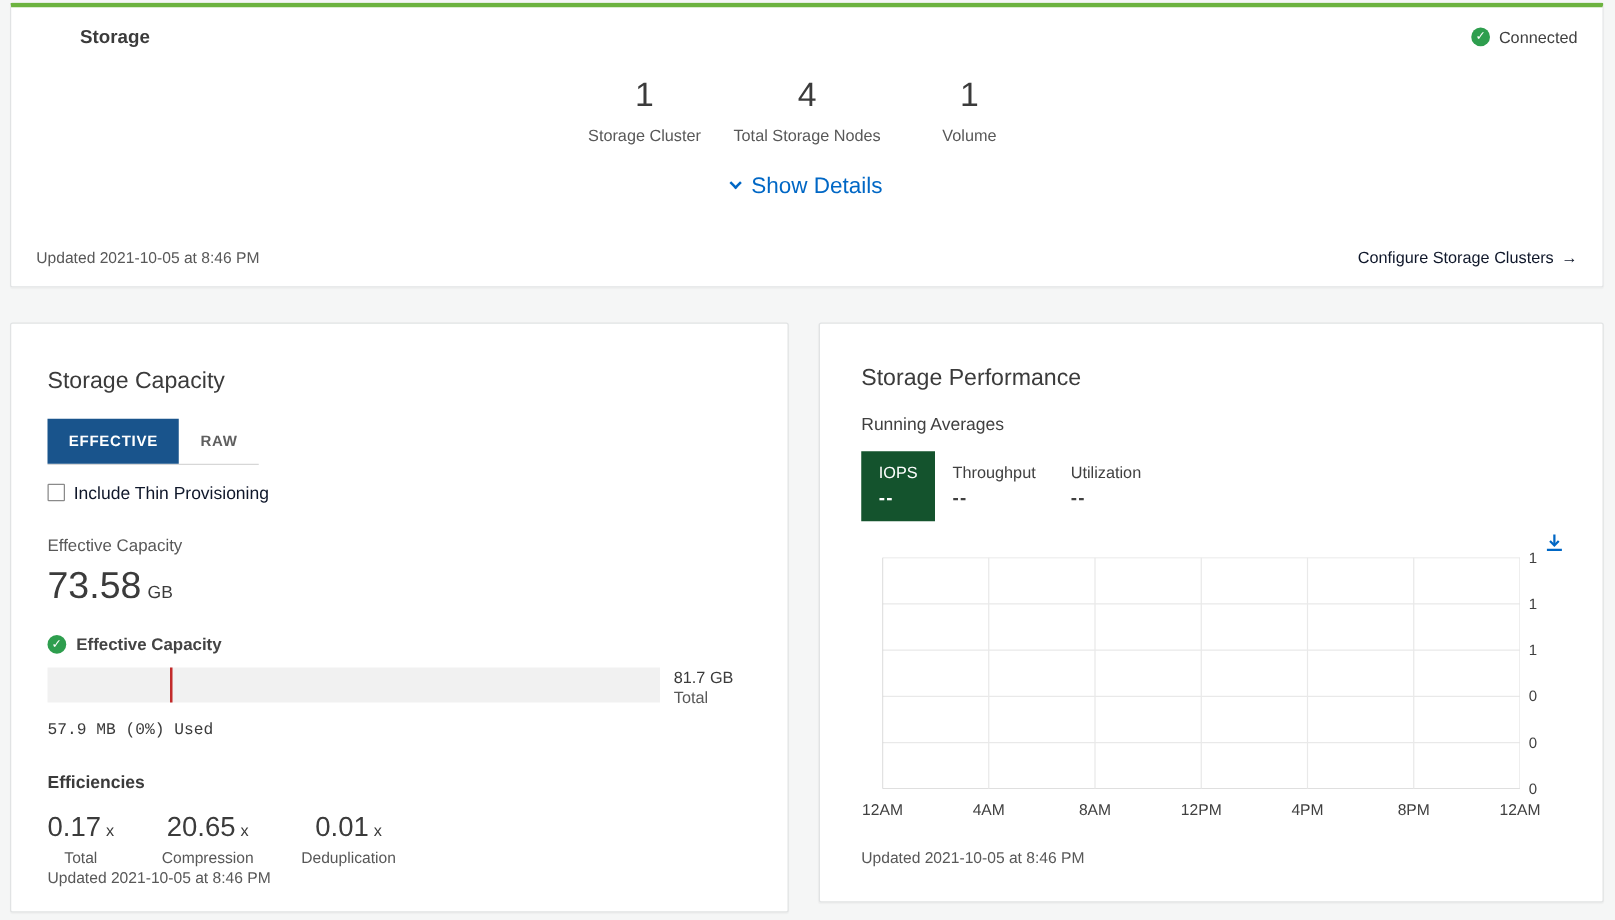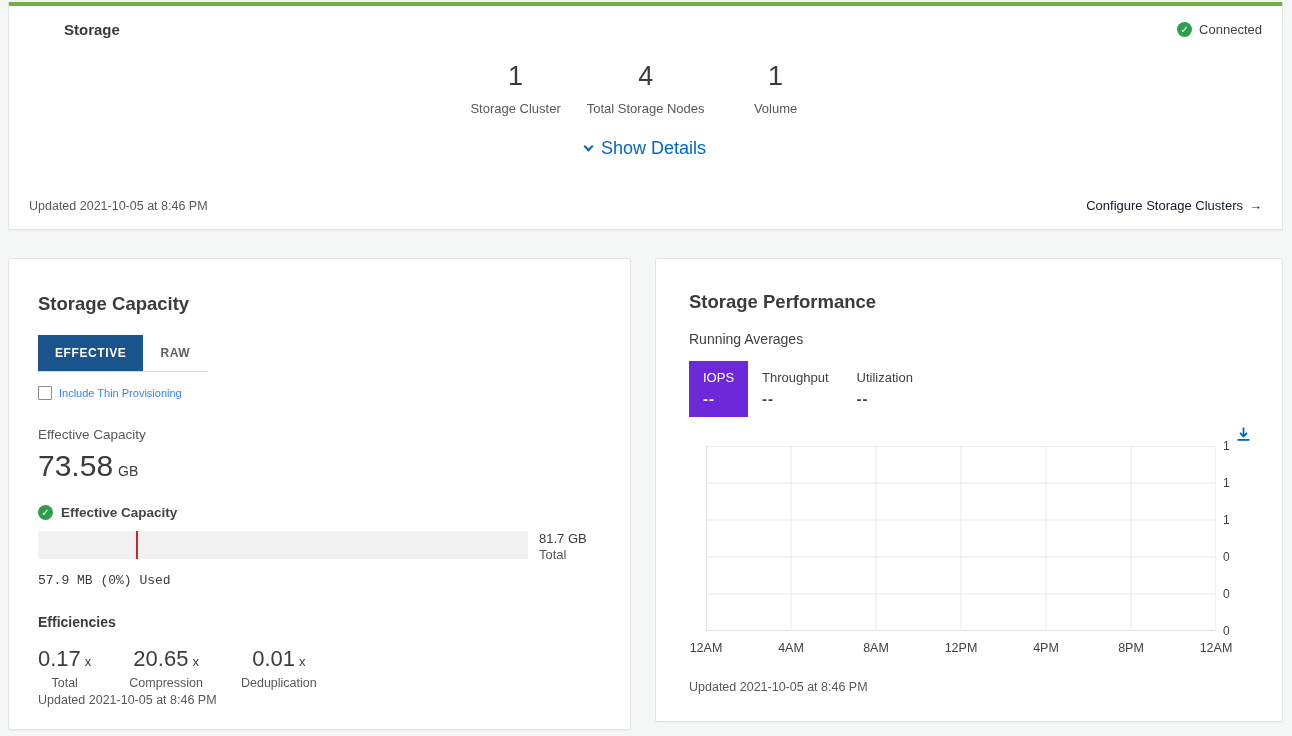--- a/index.html
+++ b/index.html
@@ -67,35 +67,35 @@
 
   
   .lower-row { display: flex; gap: 24px; margin-top: 28px; align-items: flex-start; }
 
   
   .capacity-panel {
     width: 623px; height: 472px; flex: none;
     display: flex; flex-direction: column;
     padding: 34px 28px 26px 29px;
   }
-  .panel-title-lg { font-size: 18.5px; font-weight: 700; color: #3b3b3b; }
+  .panel-title-lg { font-size: 18.5px; font-weight: 400; color: #3b3b3b; }
   .cap-tabs { display: inline-flex; margin-top: 20px; border-bottom: 1px solid #d7d7d7; align-self: flex-start; }
   .cap-tab {
     height: 36px; padding: 0 17px;
     display: flex; align-items: center;
     font-size: 12px; font-weight: 700; letter-spacing: 0.6px;
     color: #5f5f5f; cursor: pointer; background: transparent;
   }
   .cap-tab.active { background: #19548c; color: #fff; }
   .checkbox-row { display: flex; align-items: center; gap: 7px; margin-top: 14px; }
   .checkbox {
     width: 14px; height: 14px; border: 1px solid #8a8a8a;
     background: #fff; border-radius: 1px; cursor: pointer; flex: none;
   }
-  .checkbox-label { font-size: 11px; color: #3b82f6; }
+  .checkbox-label { font-size: 14px; color: #0f172a; }
   .section-label { margin-top: 27px; font-size: 13.5px; color: #585858; }
   .big-value-row { margin-top: 4px; display: flex; align-items: baseline; gap: 5px; }
   .big-value { font-size: 30px; color: #3b3b3b; }
   .big-unit { font-size: 14px; color: #3b3b3b; margin-top: 17px; }
   .bar-title-row { display: flex; align-items: center; gap: 8px; margin-top: 22px; }
   .bar-title { font-size: 13.5px; font-weight: 600; color: #444; }
   .bar-row { display: flex; margin-top: 11px; }
   .capacity-bar {
     width: 490px; height: 28px; background: #f1f1f1;
     position: relative; flex: none;
@@ -124,21 +124,21 @@
     padding: 32px 28px 26px 33px;
   }
   .perf-subtitle { margin-top: 18px; font-size: 14px; color: #404040; }
   .perf-tabs { display: flex; margin-top: 14px; align-self: flex-start; }
   .perf-tab {
     padding: 9px 14px 10px 14px; cursor: pointer;
     display: flex; flex-direction: column; gap: 5px; min-width: 54px;
   }
   .perf-tab .perf-tab-label { font-size: 13px; color: #404040; }
   .perf-tab .perf-tab-value { font-size: 15px; font-weight: 700; letter-spacing: 1px; color: #404040; }
-  .perf-tab.active { background: #6d28d9; }
+  .perf-tab.active { background: #14532d; }
   .perf-tab.active .perf-tab-label,
   .perf-tab.active .perf-tab-value { color: #fff; }
   .download-row { display: flex; justify-content: flex-end; margin-top: 10px; padding-right: 4px; }
   .download-icon { cursor: pointer; display: inline-flex; }
   .chart-wrap { display: flex; margin-top: 5px; margin-left: 17px; }
   .chart-plot { position: relative; flex: 1; height: 185px; }
   .chart-plot svg.grid { position: absolute; inset: 0; width: 100%; height: 100%; }
   .y-gutter { width: 38px; position: relative; height: 185px; flex: none; }
   .y-tick { position: absolute; left: 7px; transform: translateY(-50%); font-size: 12px; color: #404040; }
   .x-axis { position: relative; height: 20px; margin-top: 10px; margin-left: 17px; margin-right: 38px; }

